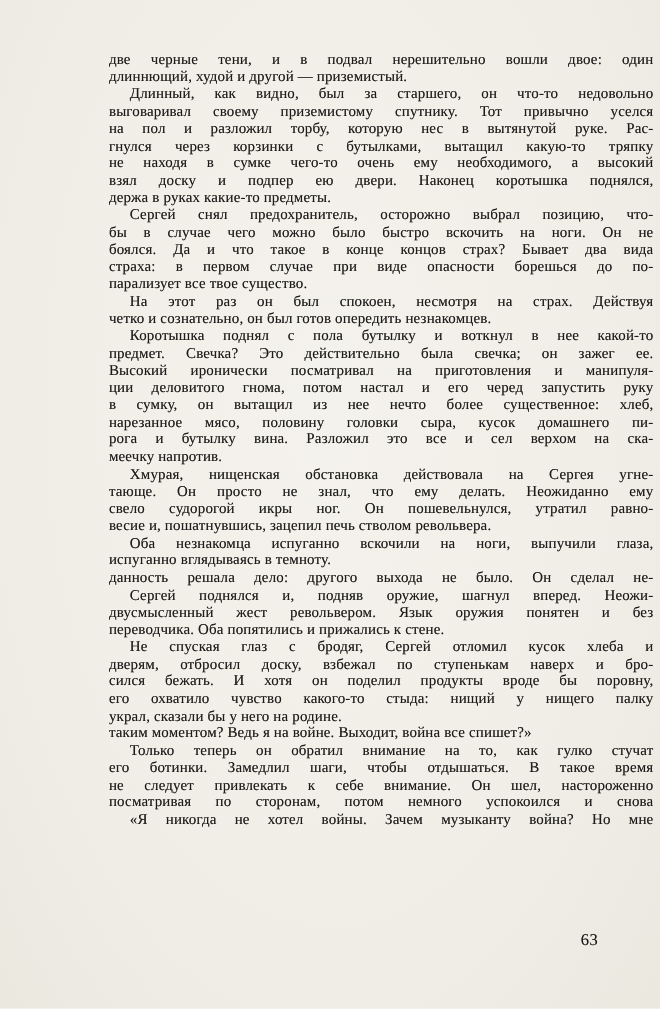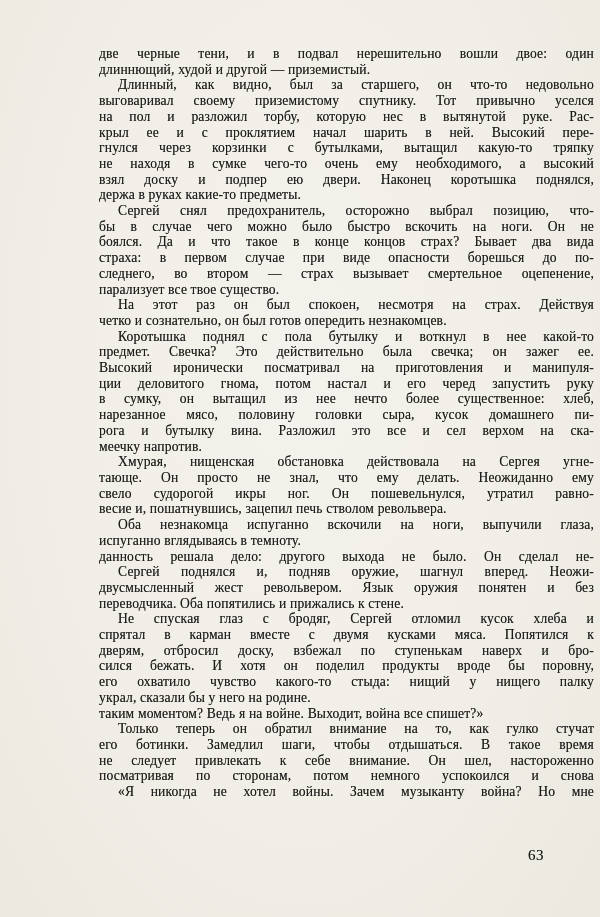--- a/index.html
+++ b/index.html
@@ -50,30 +50,28 @@
 </head>
 <body>
 
 <div class="page" style="color: rgb(29, 28, 26);">
   <div class="text-block">
       <div class="line">две черные тени, и в подвал нерешительно вошли двое: один</div>
       <div class="line endp">длиннющий, худой и другой — приземистый.</div>
       <div class="line ind">Длинный, как видно, был за старшего, он что-то недовольно</div>
       <div class="line">выговаривал своему приземистому спутнику. Тот привычно уселся</div>
       <div class="line">на пол и разложил торбу, которую нес в вытянутой руке. Рас-</div>
-      <div class="line">крыл ее и с проклятием начал шарить в ней. Высокий пере-</div>
       <div class="line">гнулся через корзинки с бутылками, вытащил какую-то тряпку</div>
       <div class="line">не находя в сумке чего-то очень ему необходимого, а высокий</div>
       <div class="line">взял доску и подпер ею двери. Наконец коротышка поднялся,</div>
       <div class="line endp">держа в руках какие-то предметы.</div>
       <div class="line ind">Сергей снял предохранитель, осторожно выбрал позицию, что-</div>
       <div class="line">бы в случае чего можно было быстро вскочить на ноги. Он не</div>
       <div class="line">боялся. Да и что такое в конце концов страх? Бывает два вида</div>
       <div class="line">страха: в первом случае при виде опасности борешься до по-</div>
-      <div class="line">следнего, во втором — страх вызывает смертельное оцепенение,</div>
       <div class="line endp">парализует все твое существо.</div>
       <div class="line ind">На этот раз он был спокоен, несмотря на страх. Действуя</div>
       <div class="line endp">четко и сознательно, он был готов опередить незнакомцев.</div>
       <div class="line ind">Коротышка поднял с пола бутылку и воткнул в нее какой-то</div>
       <div class="line">предмет. Свечка? Это действительно была свечка; он зажег ее.</div>
       <div class="line">Высокий иронически посматривал на приготовления и манипуля-</div>
       <div class="line">ции деловитого гнома, потом настал и его черед запустить руку</div>
       <div class="line">в сумку, он вытащил из нее нечто более существенное: хлеб,</div>
       <div class="line">нарезанное мясо, половину головки сыра, кусок домашнего пи-</div>
       <div class="line">рога и бутылку вина. Разложил это все и сел верхом на ска-</div>
@@ -82,21 +80,20 @@
       <div class="line">тающе. Он просто не знал, что ему делать. Неожиданно ему</div>
       <div class="line">свело судорогой икры ног. Он пошевельнулся, утратил равно-</div>
       <div class="line endp">весие и, пошатнувшись, зацепил печь стволом револьвера.</div>
       <div class="line ind">Оба незнакомца испуганно вскочили на ноги, выпучили глаза,</div>
       <div class="line endp">испуганно вглядываясь в темноту.</div>
       <div class="line">данность решала дело: другого выхода не было. Он сделал не-</div>
       <div class="line ind">Сергей поднялся и, подняв оружие, шагнул вперед. Неожи-</div>
       <div class="line">двусмысленный жест револьвером. Язык оружия понятен и без</div>
       <div class="line endp">переводчика. Оба попятились и прижались к стене.</div>
       <div class="line ind">Не спуская глаз с бродяг, Сергей отломил кусок хлеба и</div>
-      <div class="line">спрятал в карман вместе с двумя кусками мяса. Попятился к</div>
       <div class="line">дверям, отбросил доску, взбежал по ступенькам наверх и бро-</div>
       <div class="line">сился бежать. И хотя он поделил продукты вроде бы поровну,</div>
       <div class="line">его охватило чувство какого-то стыда: нищий у нищего палку</div>
       <div class="line endp">украл, сказали бы у него на родине.</div>
       <div class="line endp">таким моментом? Ведь я на войне. Выходит, война все спишет?»</div>
       <div class="line ind">Только теперь он обратил внимание на то, как гулко стучат</div>
       <div class="line">его ботинки. Замедлил шаги, чтобы отдышаться. В такое время</div>
       <div class="line">не следует привлекать к себе внимание. Он шел, настороженно</div>
       <div class="line">посматривая по сторонам, потом немного успокоился и снова</div>
       <div class="line ind">«Я никогда не хотел войны. Зачем музыканту война? Но мне</div>

